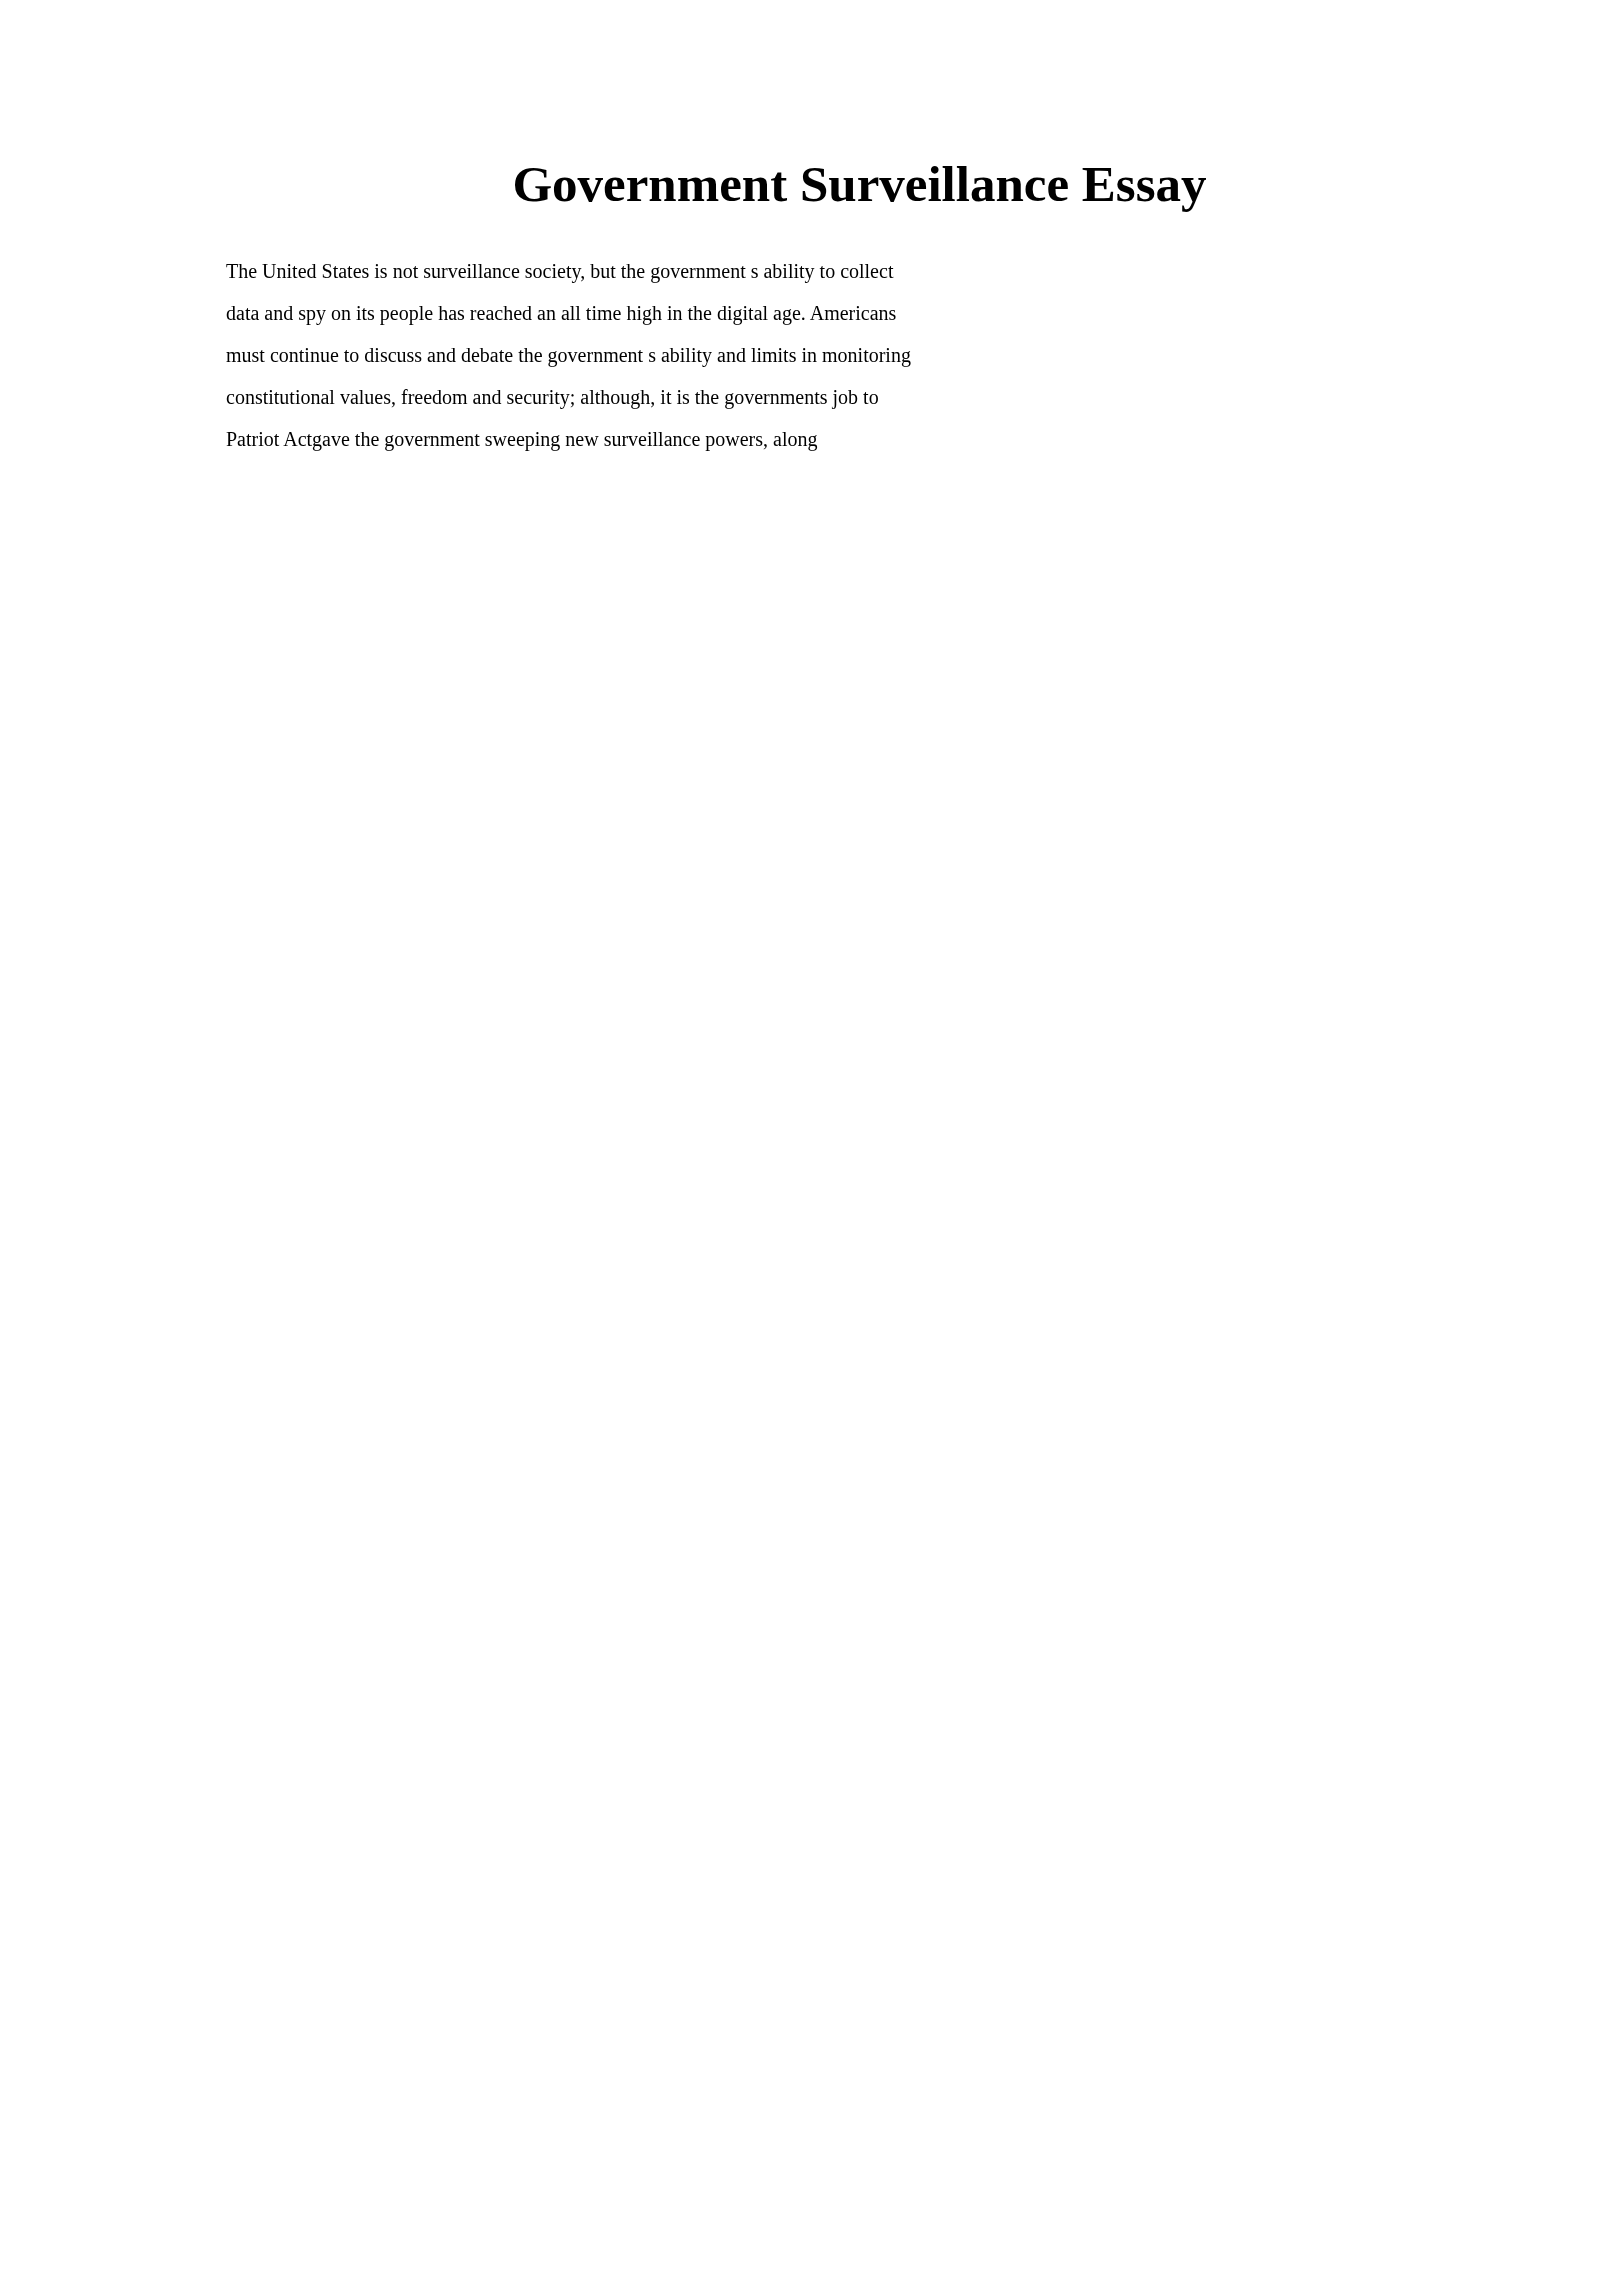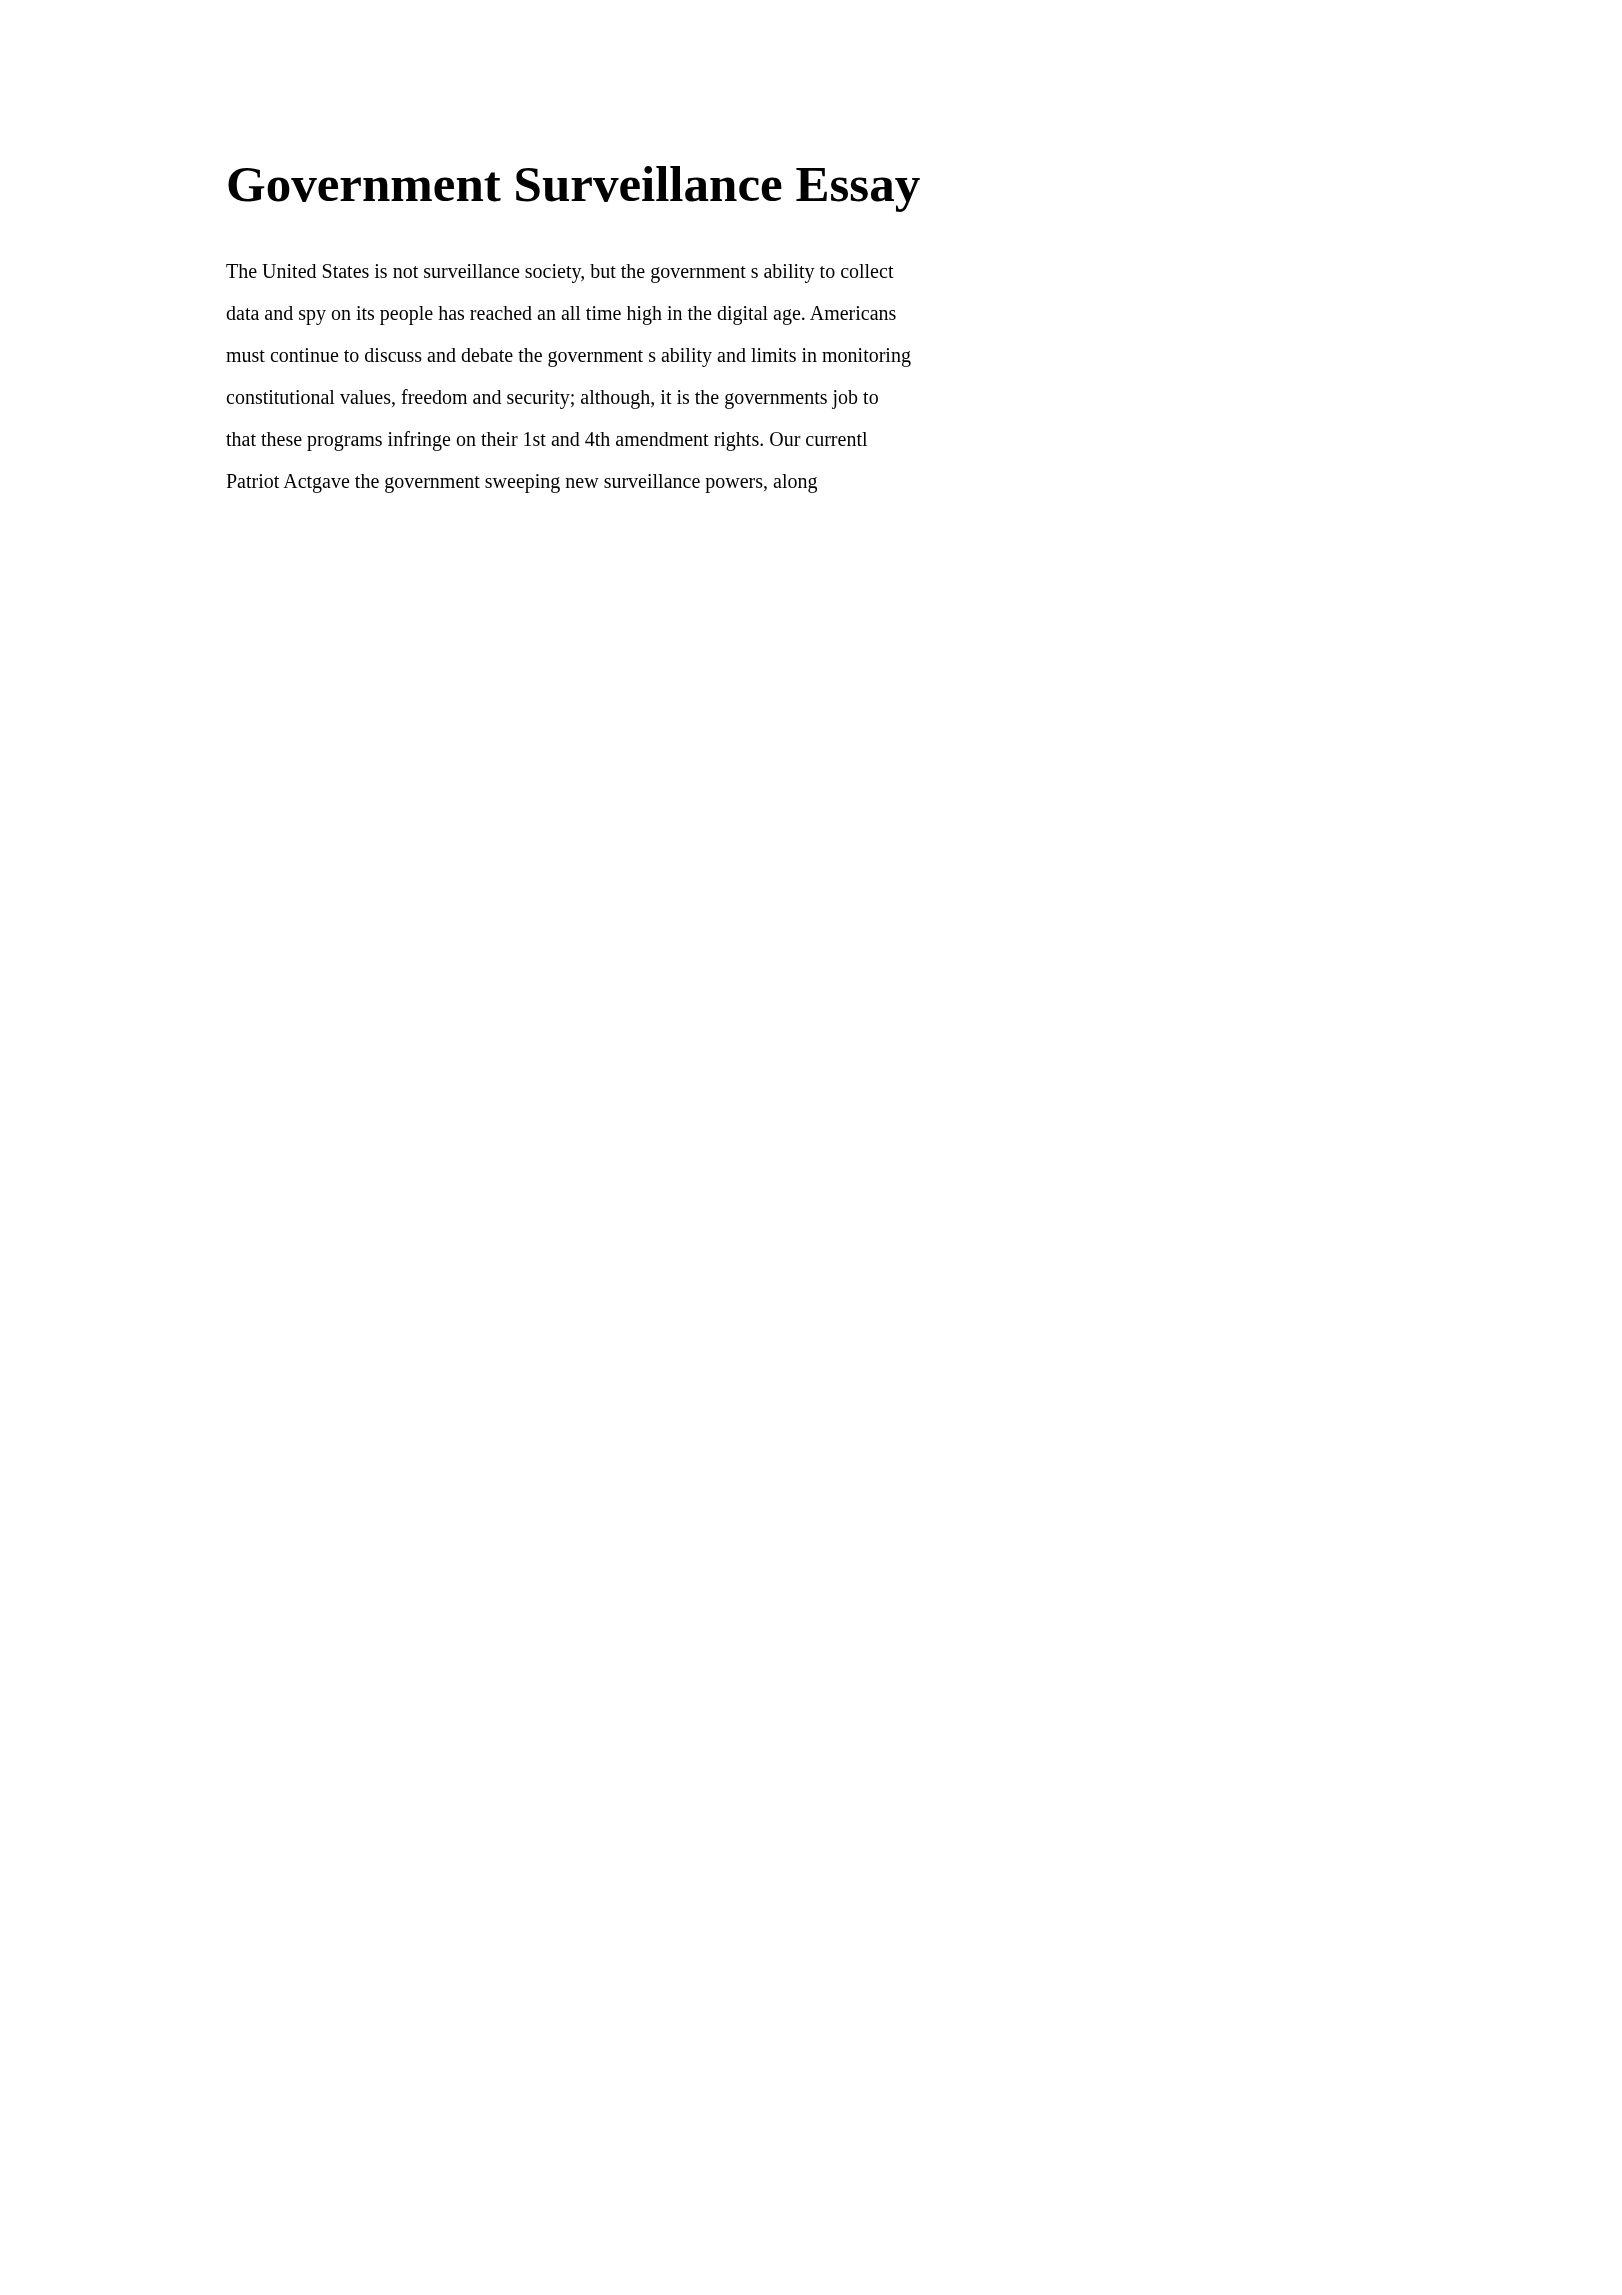--- a/index.html
+++ b/index.html
@@ -14,21 +14,21 @@
     background: #ffffff;
     overflow: hidden;
     font-family: "Liberation Serif", serif;
     color: #000000;
   }
   .essay-title {
     position: absolute;
     top: 155px;
     left: 226px;
     width: 1267px;
-    text-align: left;
+    text-align: center;
     font-family: "Liberation Serif", serif;
     font-weight: bold;
     font-size: 51px;
     line-height: 59px;
     color: #000000;
     white-space: nowrap;
   }
   .essay-paragraph {
     position: absolute;
     top: 250px;
@@ -47,17 +47,16 @@
 </head>
 <body>
 
 <div class="page">
   <div class="essay-title">Government Surveillance Essay</div>
   <div class="essay-paragraph">
       <div class="line">The United States is not surveillance society, but the government s ability to collect</div>
       <div class="line">data and spy on its people has reached an all time high in the digital age. Americans</div>
       <div class="line">must continue to discuss and debate the government s ability and limits in monitoring</div>
       <div class="line">constitutional values, freedom and security; although, it is the governments job to</div>
-      <div class="line">that these programs infringe on their 1st and 4th amendment rights. Our currentl</div>
       <div class="line">Patriot Actgave the government sweeping new surveillance powers, along</div>
     </div>
 </div>
 
 
 </body></html>

